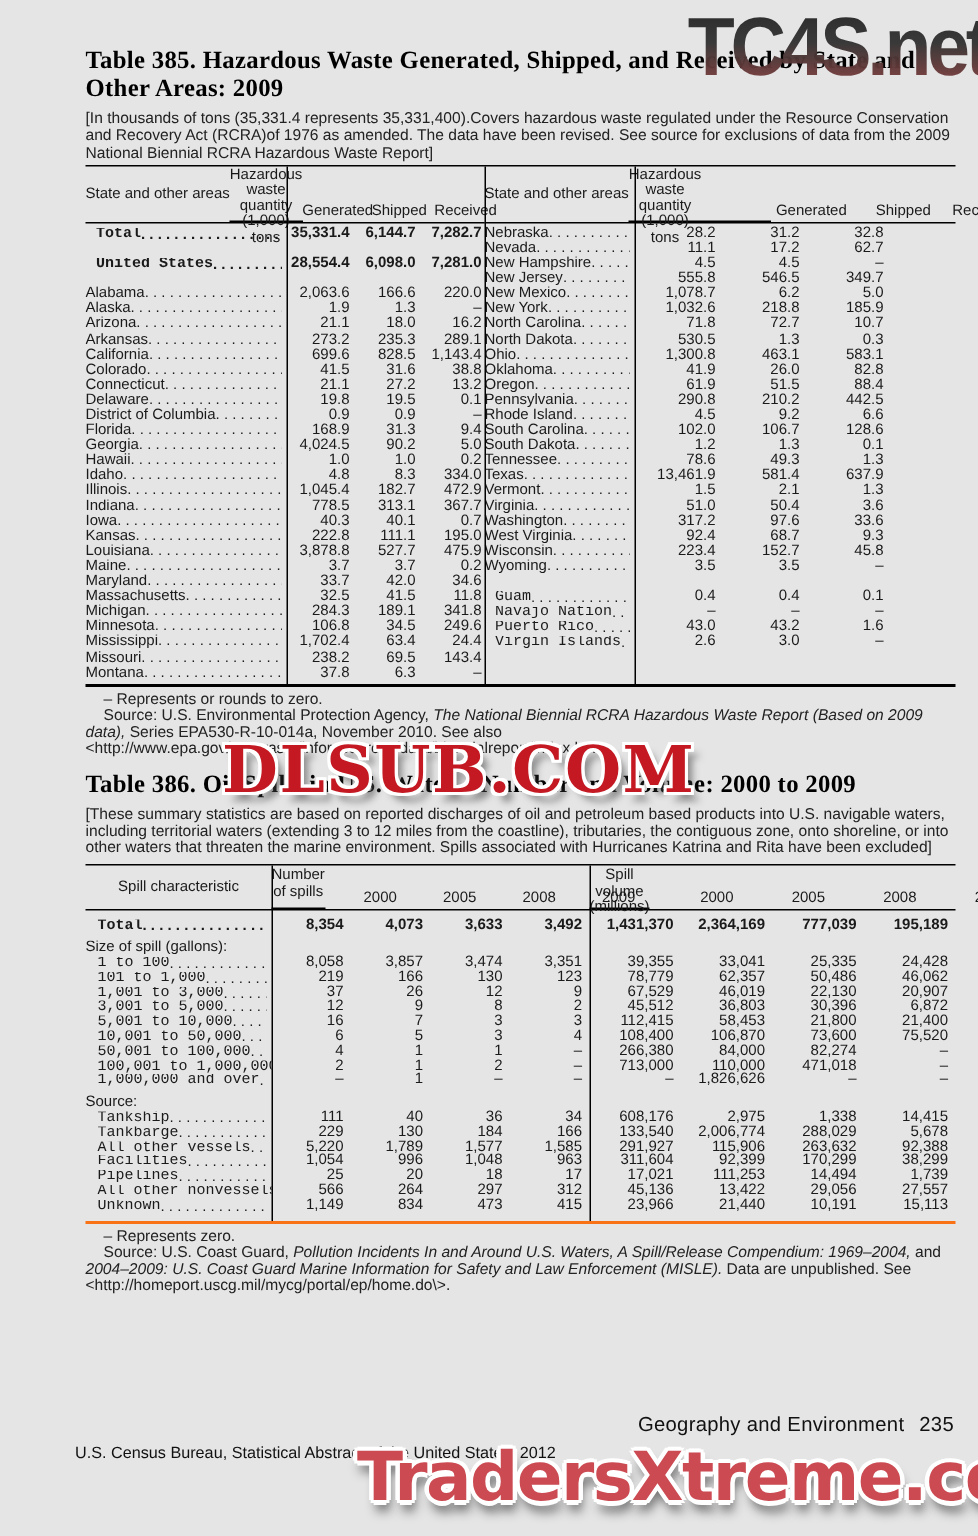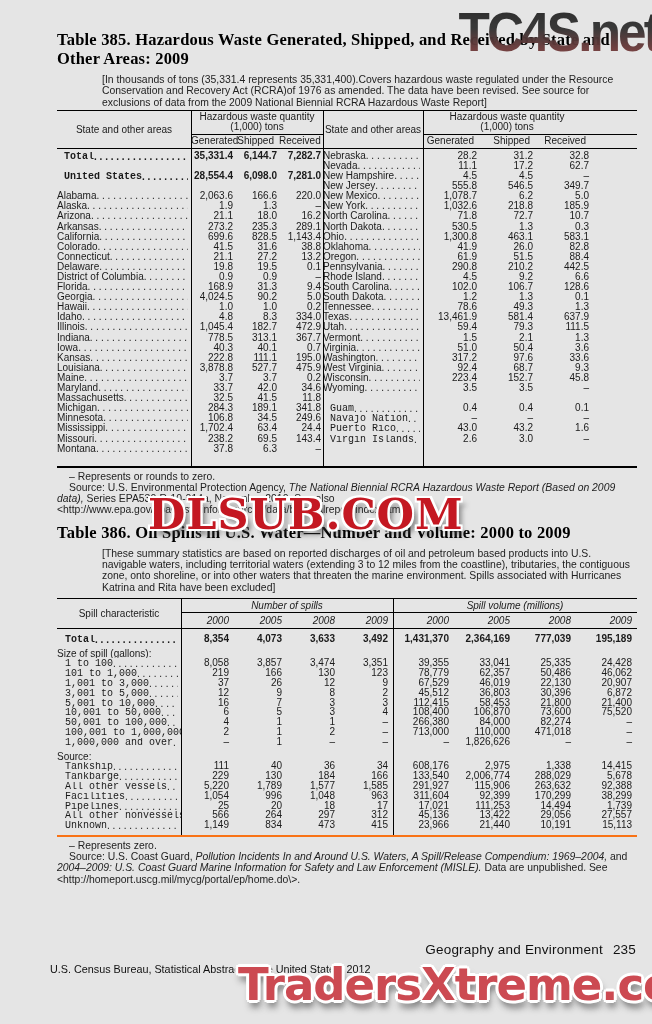--- a/index.html
+++ b/index.html
@@ -10,21 +10,21 @@
   * { box-sizing:border-box; }
 
   
   .content { position:absolute; left:57px; top:0; width:580px; }
   .tbl-title {
     font-family:"Liberation Serif", serif; font-weight:bold; color:#000;
     font-size:16.5px; line-height:19px; letter-spacing:0.2px;
   }
   .title385 { margin-top:30px; }
   .title386 { margin-top:7px; }
-  .tbl-note { font-size:10.4px; line-height:11.3px; color:#222; margin-top:6px;margin-left:45px; }
+  .tbl-note { font-size:10.4px; line-height:11.3px; color:#222; margin-top:6px; }
 
   
   .r { display:flex; align-items:baseline; }
   .stub { display:flex; overflow:hidden; }
   .lbl { white-space:nowrap; }
   .lbl.ind { padding-left:8px;font-family:Liberation Mono, monospace; }
   .dots { flex:1 1 auto; overflow:hidden; white-space:nowrap; }
   .dots::after { content:" . . . . . . . . . . . . . . . . . . . . . . . . . . . . . . . . . . . ."; }
   .num { flex:0 0 auto; text-align:right; padding-right:2px; }
   .b { font-weight:bold; }
@@ -35,21 +35,21 @@
           border-top:1.5px solid #000; border-bottom:2px solid #000; font-size:10px; }
   .t385 .vr { position:absolute; top:0; bottom:0; width:1px; background:#000; }
   .panel { display:flex; flex-direction:column; }
   .panel-left { width:266px; }
   .panel-right { width:314px; }
   .phead { display:flex; border-bottom:1px solid #000; height:38px; }
   .stubh { display:flex; align-items:center; justify-content:center; text-align:right;
            white-space:nowrap; font-size:10px; color:#1a1a1a; }
   .panel-left  .stubh { width:134px; }
   .panel-right .stubh { width:100px; }
-  .datah { flex:1; display:flex; flex-direction:column; }
+  .datah { flex:1; display:flex; }
   .gh { border-bottom:1px solid #000; padding:1px 0 1px; }
   .gh-inner { text-align:center; font-size:10px; line-height:10.5px; }
   .panel-right .gh-inner { margin-right:46px; }
   .cols { display:flex; flex:1; align-items:flex-end; padding-bottom:2px; }
   .panel-left  .cols .ch { width:44px; }
   .panel-right .cols .ch { width:56px; }
   .ch { text-align:right; padding-right:2px; font-size:10px; }
   .panel-right .cols, .panel-right .tbody .r { padding-right:46px; }
   .tbody { padding-top:2px; padding-bottom:2px; }
   .t385 .r { height:10.1px; line-height:10.1px; }
@@ -58,21 +58,21 @@
   .panel-left  .r .num { width:44px; }
   .panel-right .r .num { width:56px; }
   .t385 .lbl.ind { padding-left:7px; }
 
   
   .t386 { position:relative; margin-top:5px; width:580px;
           border-top:1.5px solid #000; border-bottom:2px solid #f97316; font-size:10px; }
   .t386 .vr { position:absolute; top:0; bottom:0; width:1px; background:#000; }
   .t386-head { display:flex; border-bottom:1px solid #000; height:30px; }
   .t386 .stubh { width:124px; }
-  .grp { display:flex; flex-direction:column;font-style:italic; }
+  .grp { display:flex; flex-direction:row; }
   .grp1 { width:212px; } .grp2 { width:244px; }
   .grp .gh { padding:2px 0 1px; }
   .yrow { display:flex; flex:1; align-items:flex-end; padding-bottom:2px; }
   .grp1 .yrow .ch { width:53px; } .grp2 .yrow .ch { width:61px; }
   .ch, .t386 .num { padding-right:5px; }
   .t386 .tbody { padding-top:3px; padding-bottom:5px; }
   .t386 .r { height:9.8px; line-height:9.8px; }
   .t386 .r .stub { flex:0 0 124px; padding-right:3px; }
   .t386 .r .num:nth-of-type(-n+4) { width:53px; }
   .t386 .r .num { width:53px; }
@@ -579,29 +579,20 @@
               <span class="stub">
                 <span class="lbl">Texas</span>
                 <span class="dots"></span>
               </span>
               <span class="num">13,461.9</span>
               <span class="num">581.4</span>
               <span class="num">637.9</span>
             </div>
             <div class="r">
               <span class="stub">
-                <span class="lbl">Utah</span>
-                <span class="dots"></span>
-              </span>
-              <span class="num">59.4</span>
-              <span class="num">79.3</span>
-              <span class="num">111.5</span>
-            </div>
-            <div class="r">
-              <span class="stub">
                 <span class="lbl">Vermont</span>
                 <span class="dots"></span>
               </span>
               <span class="num">1.5</span>
               <span class="num">2.1</span>
               <span class="num">1.3</span>
             </div>
             <div class="r">
               <span class="stub">
                 <span class="lbl">Virginia</span>

